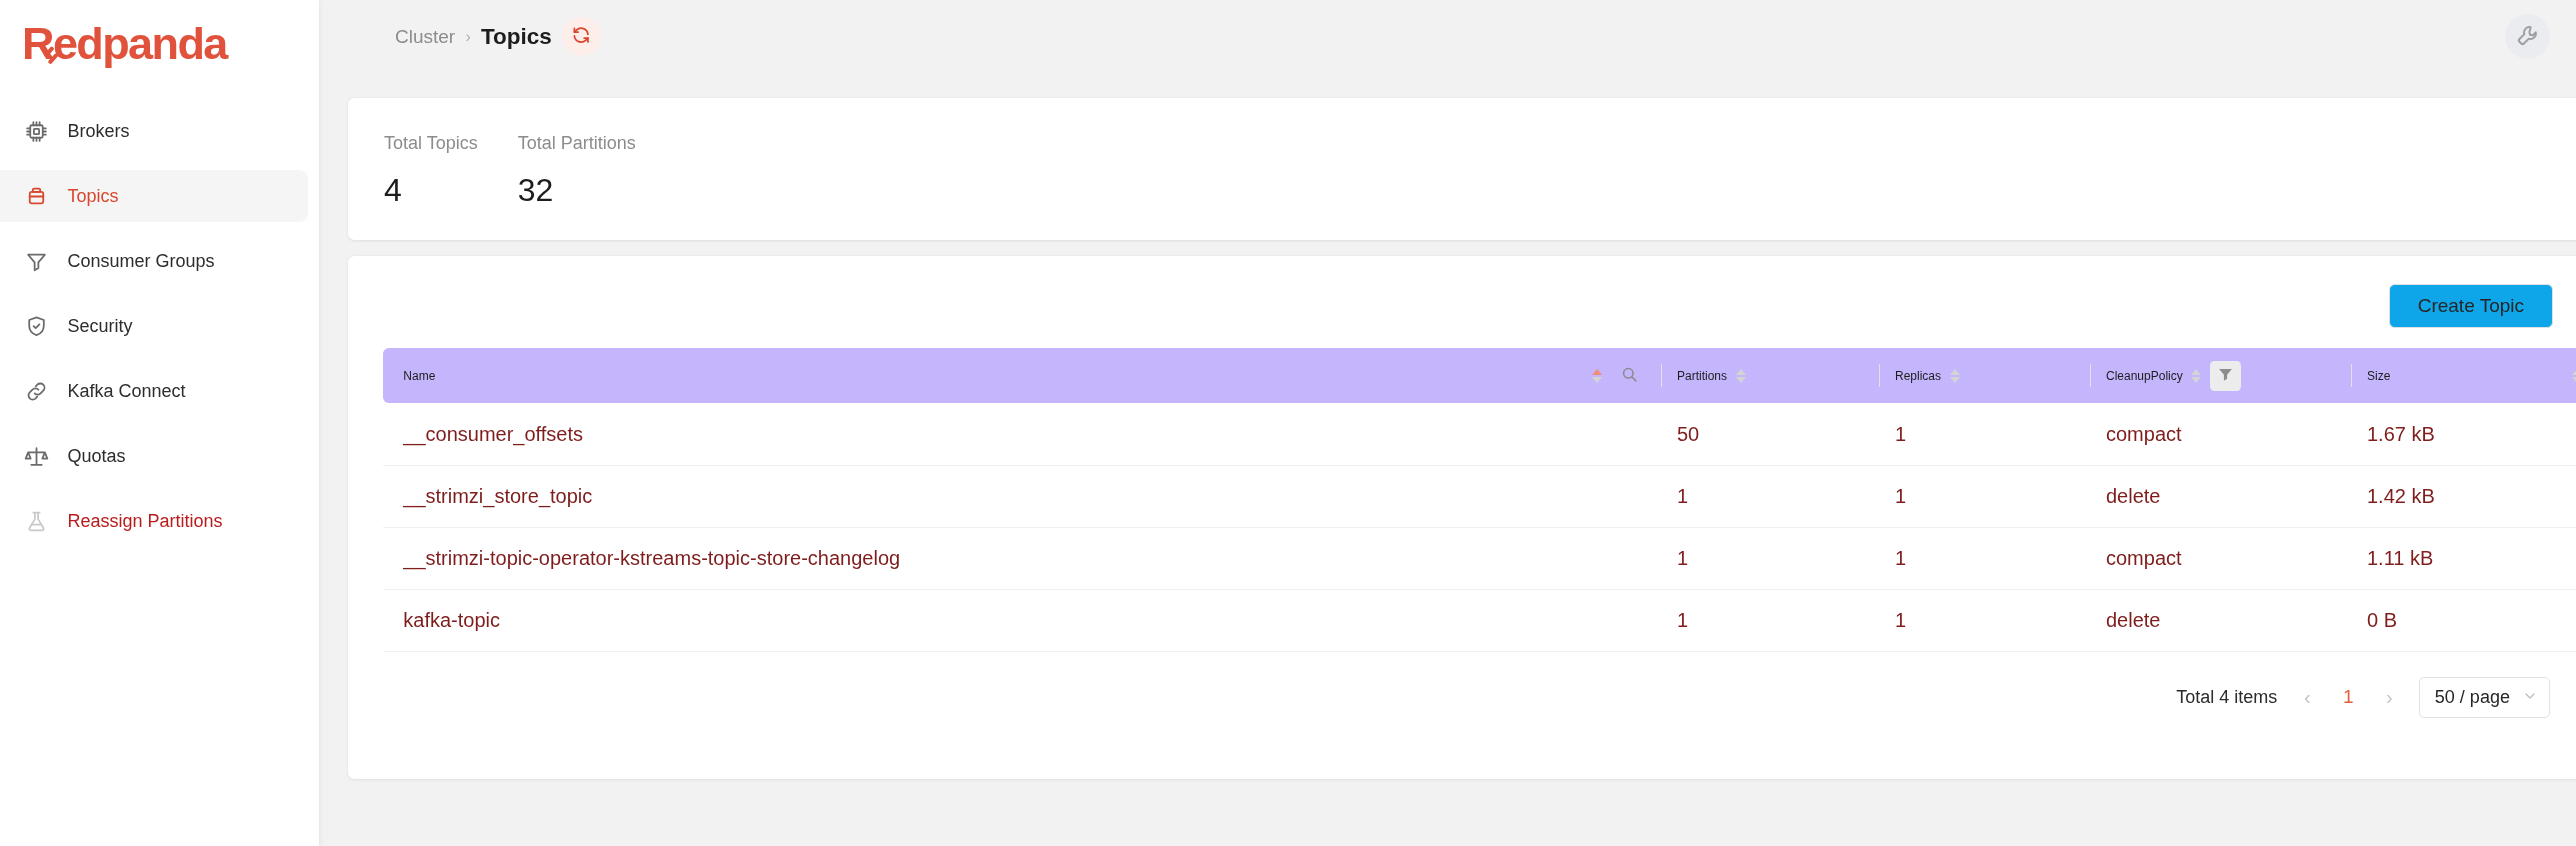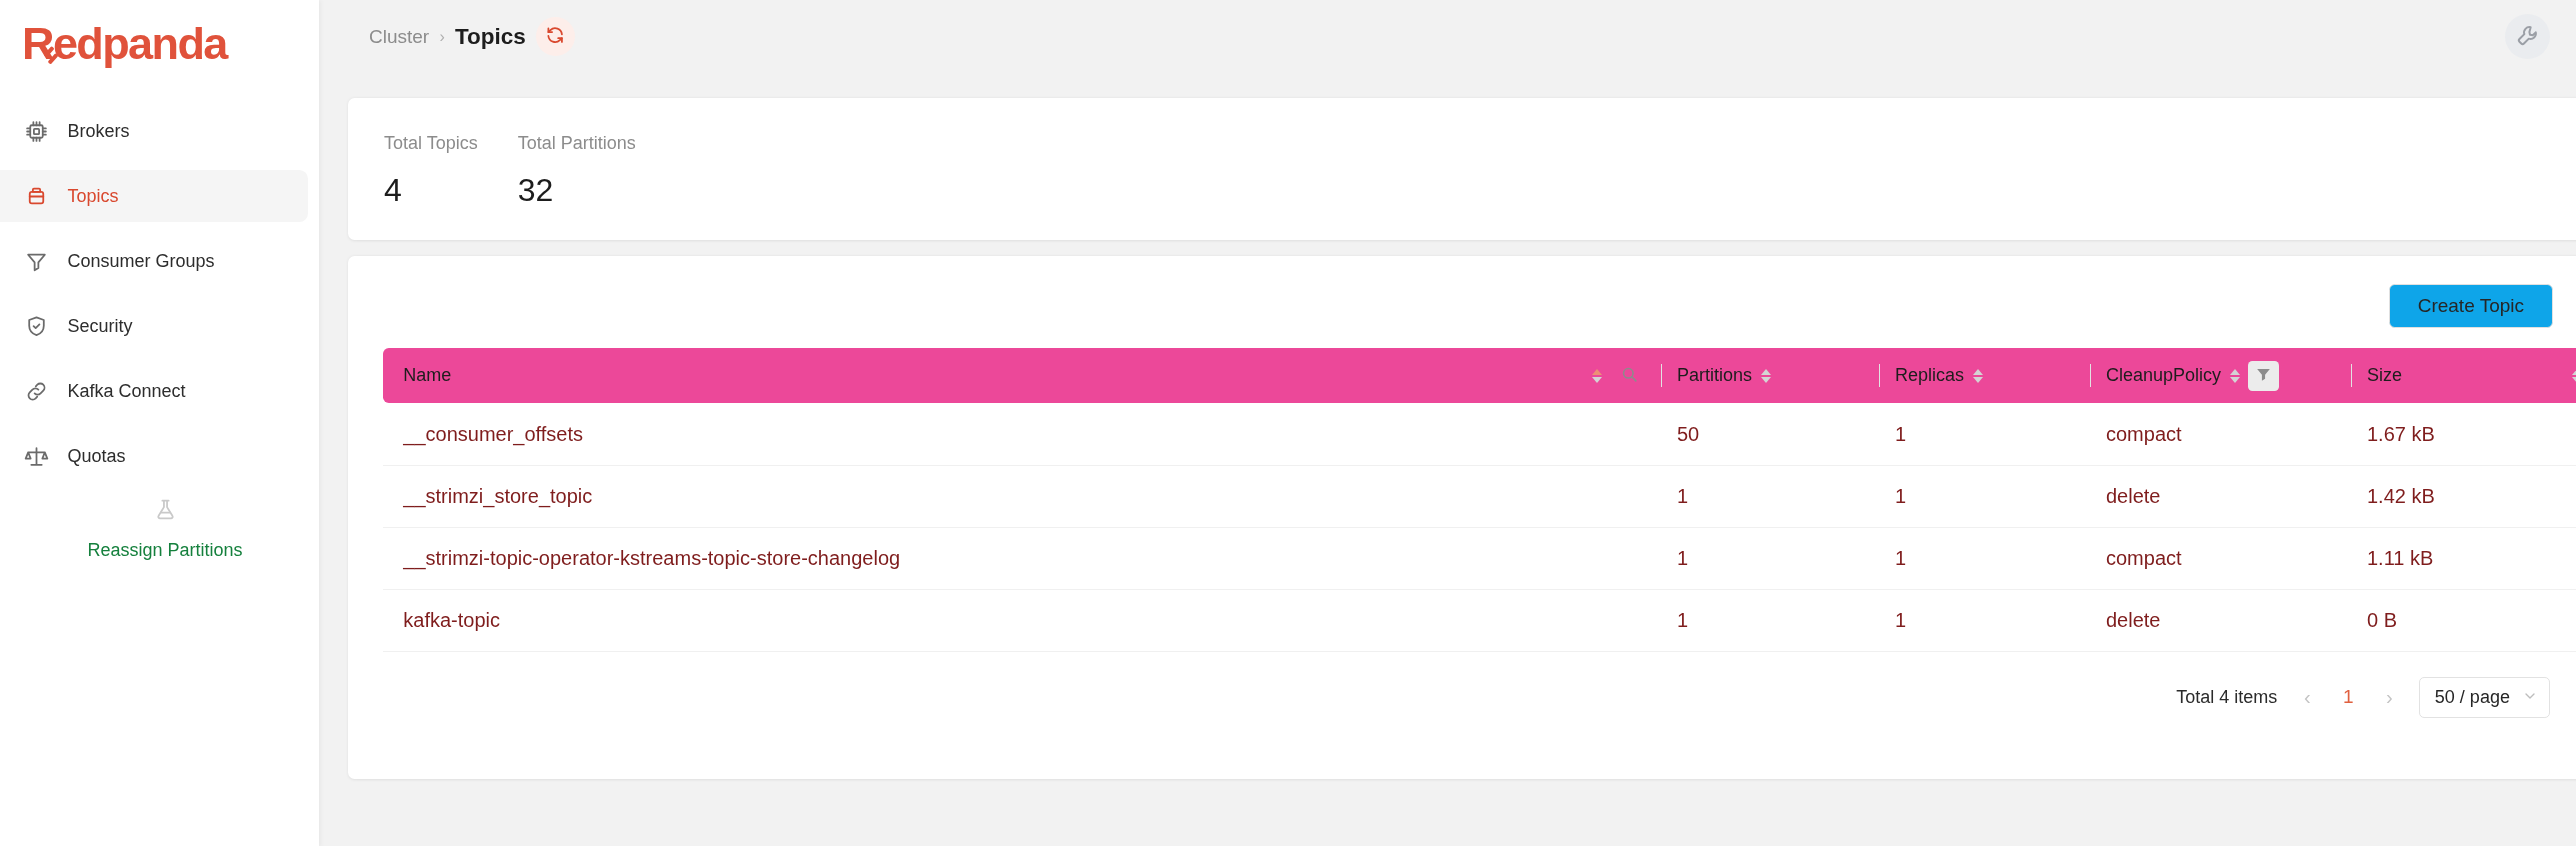--- a/index.html
+++ b/index.html
@@ -60,37 +60,37 @@
     font-size: 18px;
     cursor: pointer;
     border-radius: 0 8.7px 8.7px 0;
     margin-right: 11px;
     margin-bottom: 13px;
   }
   .nav-item .ico { width: 28px; height: 28px; display:flex; align-items:center; justify-content:center; flex:0 0 28px; }
   .nav-item .ico svg { width: 25px; height: 25px; display:block; }
   .nav-item.active { background: #f5f5f5; color: #d9482e; }
   .nav-item.active .ico svg { stroke: #d9482e; }
-  .nav-item.disabled { color: #15803d; cursor: default; flex-direction: column; }
+  .nav-item.disabled { color: #b91c1c; cursor: default; }
   .nav-item.disabled .ico svg { stroke: #c9c9c9; }
   .nav-item svg { stroke: #6b6b6b; fill: none; stroke-width: 1.7; stroke-linecap: round; stroke-linejoin: round; }
 
   
   .main {
     flex: 1;
     height: 847px;
     background: #f2f2f2;
     position: relative;
     overflow: hidden;
   }
   .topbar {
     height: 73px;
     display: flex;
     align-items: center;
-    padding-left: 50px;
+    padding-left: 76px;
     padding-right: 26px;
   }
   .breadcrumb { display: flex; align-items: center; gap: 10.2px; }
   .crumb-link { color: #8c8c8c; font-size: 19px; cursor: pointer; }
   .crumb-sep { color: #b0b0b0; font-size: 16px; }
   .crumb-current { color: #1d1d1d; font-size: 22.5px; font-weight: 700; }
   .refresh-btn {
     width: 39px; height: 39px; border-radius: 50%;
     background: #fdeeea;
     display: flex; align-items: center; justify-content: center;
@@ -139,23 +139,23 @@
     border-radius: 5.8px;
     height: 44px;
     padding: 0 28px;
     font-size: 19px;
     color: #262626;
     cursor: pointer;
     font-family: "Liberation Sans", sans-serif;
   }
   table { width: 100%; border-collapse: collapse; margin-top: 20.3px; table-layout: fixed; }
   thead th {
-    background: #ec4899;
+    background: #c4b5fd;
     height: 55px;
-    font-size: 18px;
+    font-size: 12px;
     font-weight: 400;
     color: #1d1d1d;
     text-align: left;
     padding: 0 16px;
     vertical-align: middle;
     position: relative;
   }
   thead th:first-child { border-radius: 5.8px 0 0 5.8px; padding-left: 20.3px; }
   thead th:last-child  { border-radius: 0 5.8px 5.8px 0; }
   thead th.sep::before {

